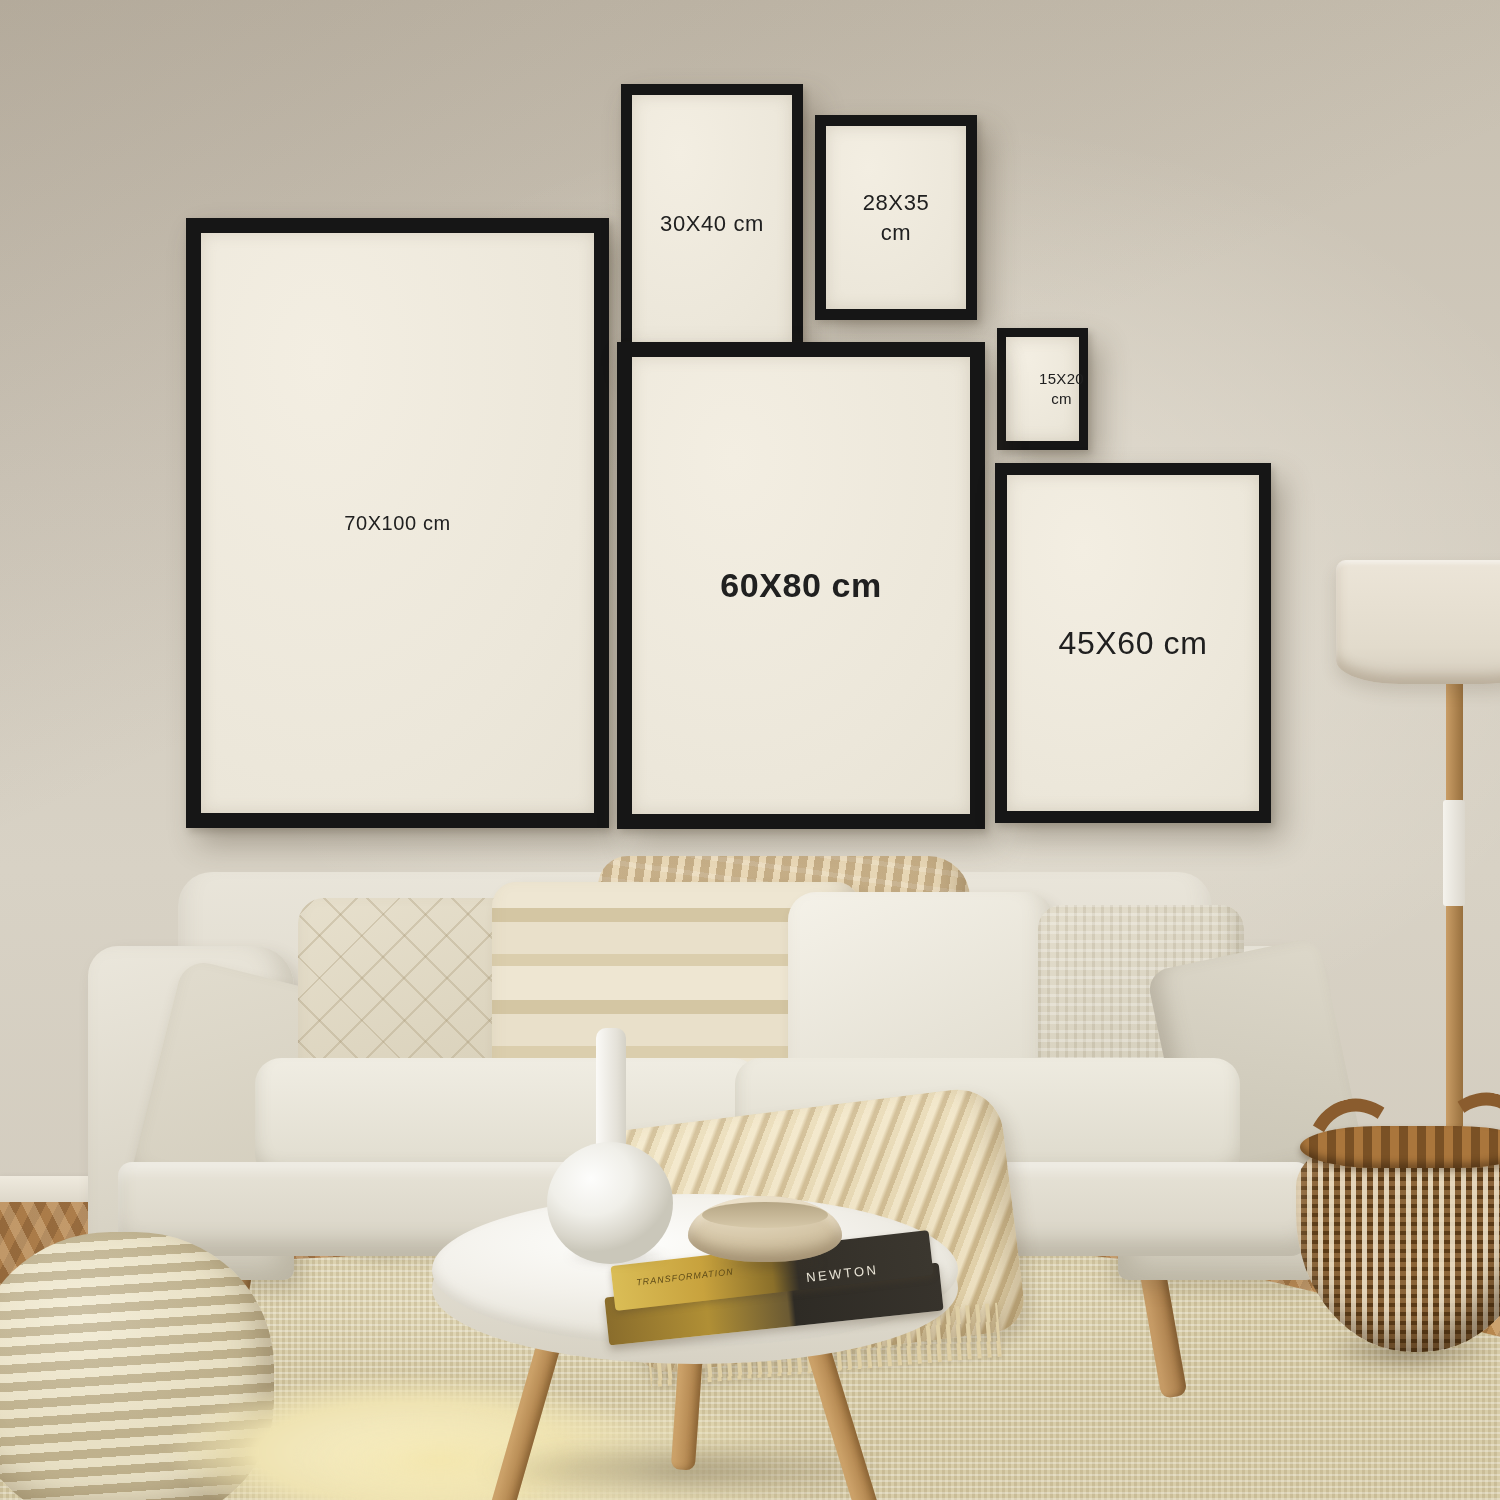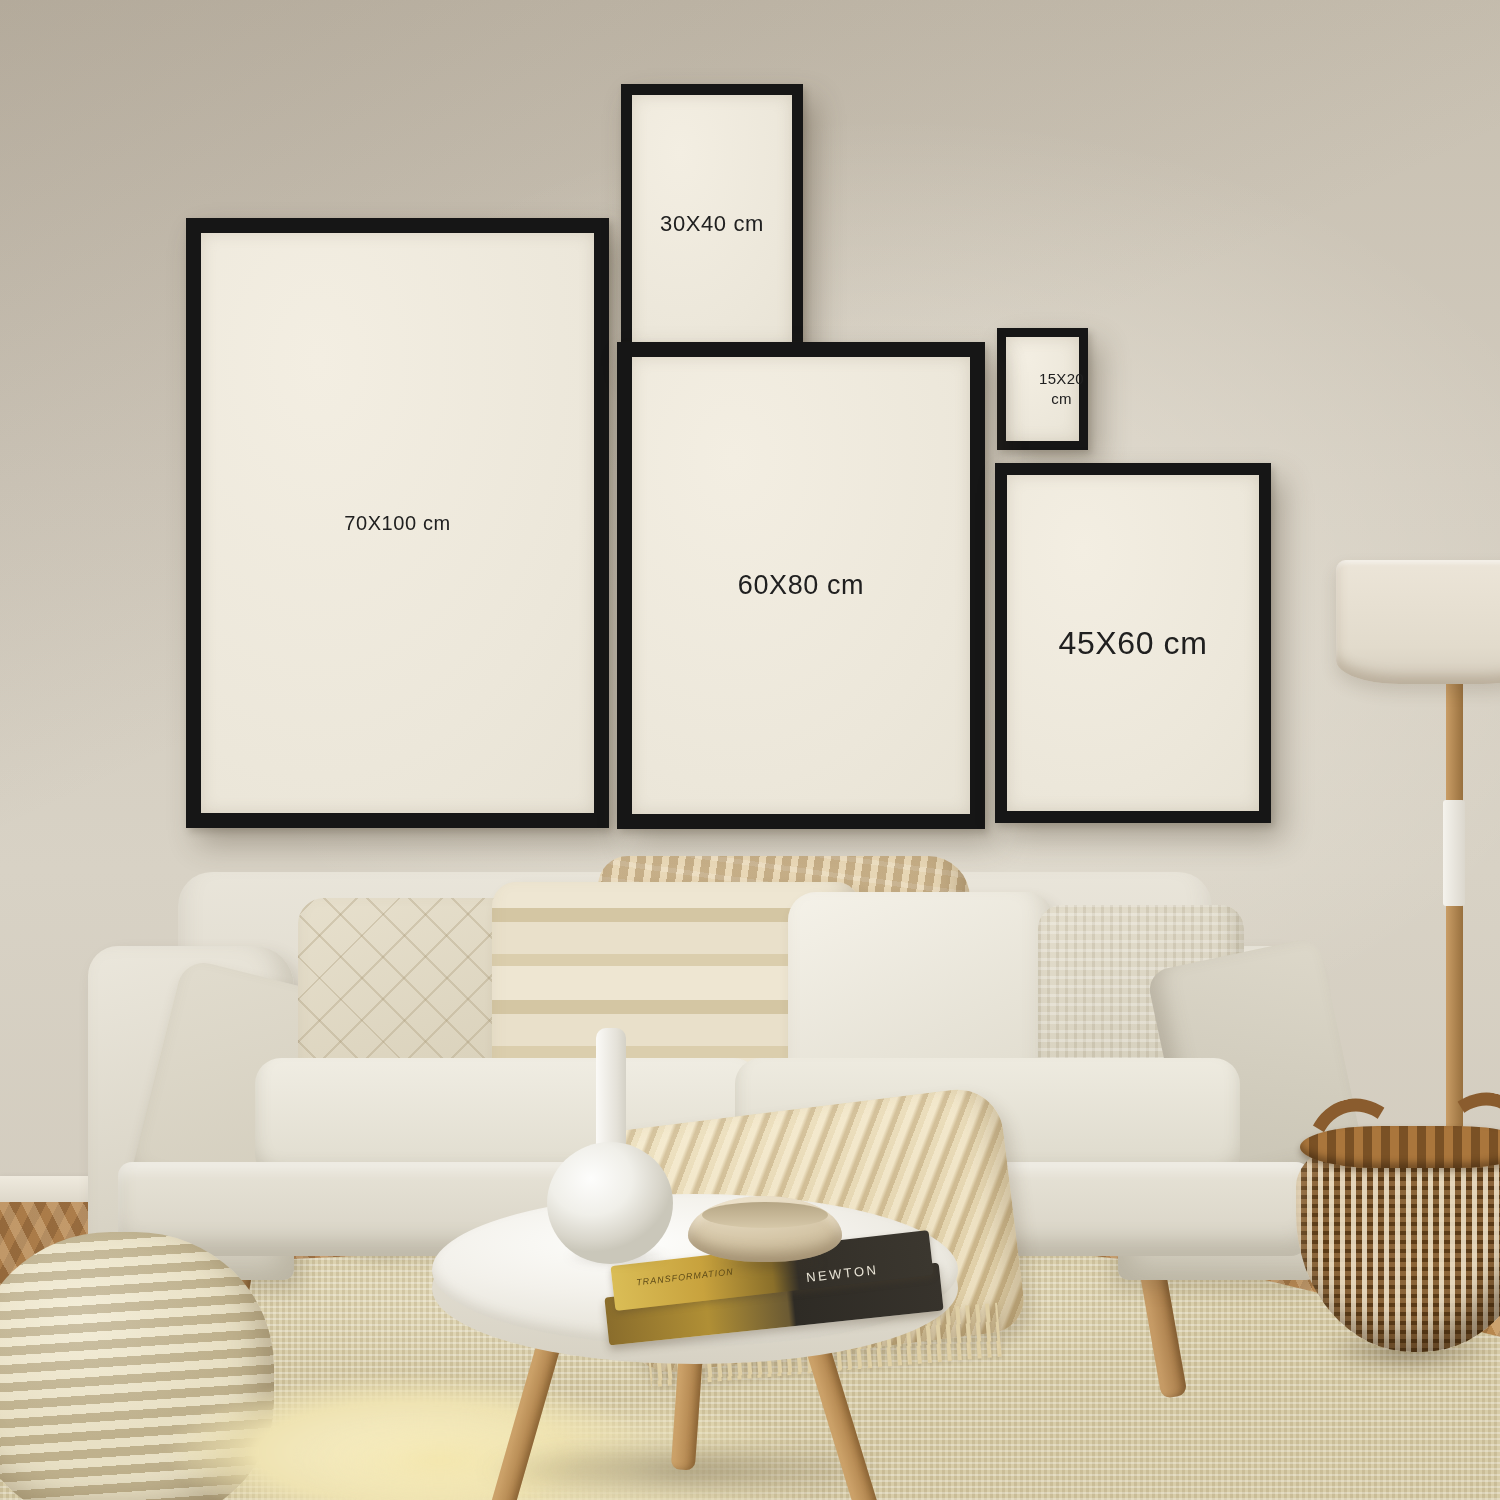--- a/index.html
+++ b/index.html
@@ -34,21 +34,21 @@
   
   .frame{background:radial-gradient(130% 130% at 30% 22%, #f3eee2 0%, #ece7da 55%, #e5e0d2 100%);
     border-style:solid;border-color:#161616;
     box-shadow:12px 16px 28px rgba(70,58,40,.33), 3px 4px 7px rgba(70,58,40,.22),
                inset 0 0 16px rgba(128,116,92,.20);
     display:flex;align-items:center;justify-content:center;}
   .frame-label{color:#202020;letter-spacing:.6px;line-height:1.32;text-align:center;}
   #f70{left:186px;top:218px;width:423px;height:610px;border-width:15px;}
   #f70 .frame-label{font-size:20px;}
   #f60{left:617px;top:342px;width:368px;height:487px;border-width:15px;}
-  #f60 .frame-label{font-size:27px;}
+  #f60 .frame-label{font-size:34px;font-weight:bold;}
   #f45{left:995px;top:463px;width:276px;height:360px;border-width:12px;}
   #f45 .frame-label{font-size:32px;}
   #f30{left:621px;top:84px;width:182px;height:280px;border-width:11px;}
   #f30 .frame-label{font-size:22px;}
   #f28{left:815px;top:115px;width:162px;height:205px;border-width:11px;}
   #f28 .frame-label{font-size:22px;width:84px;}
   #f15{left:997px;top:328px;width:91px;height:122px;border-width:9px;padding-left:38px;}
   #f15 .frame-label{font-size:15px;width:52px;letter-spacing:.3px;}
 
   
@@ -230,20 +230,23 @@
 
   <div class="el" id="wall"></div>
   <div class="el" id="sofa-wall-shadow"></div>
 
   <div class="el frame" id="f70">
     <span class="frame-label">70X100 cm</span>
   </div>
   <div class="el frame" id="f30">
     <span class="frame-label">30X40 cm</span>
   </div>
+  <div class="el frame" id="f28">
+    <span class="frame-label">28X35 cm</span>
+  </div>
   <div class="el frame" id="f15">
     <span class="frame-label">15X20 cm</span>
   </div>
   <div class="el frame" id="f60">
     <span class="frame-label">60X80 cm</span>
   </div>
   <div class="el frame" id="f45">
     <span class="frame-label">45X60 cm</span>
   </div>
 

